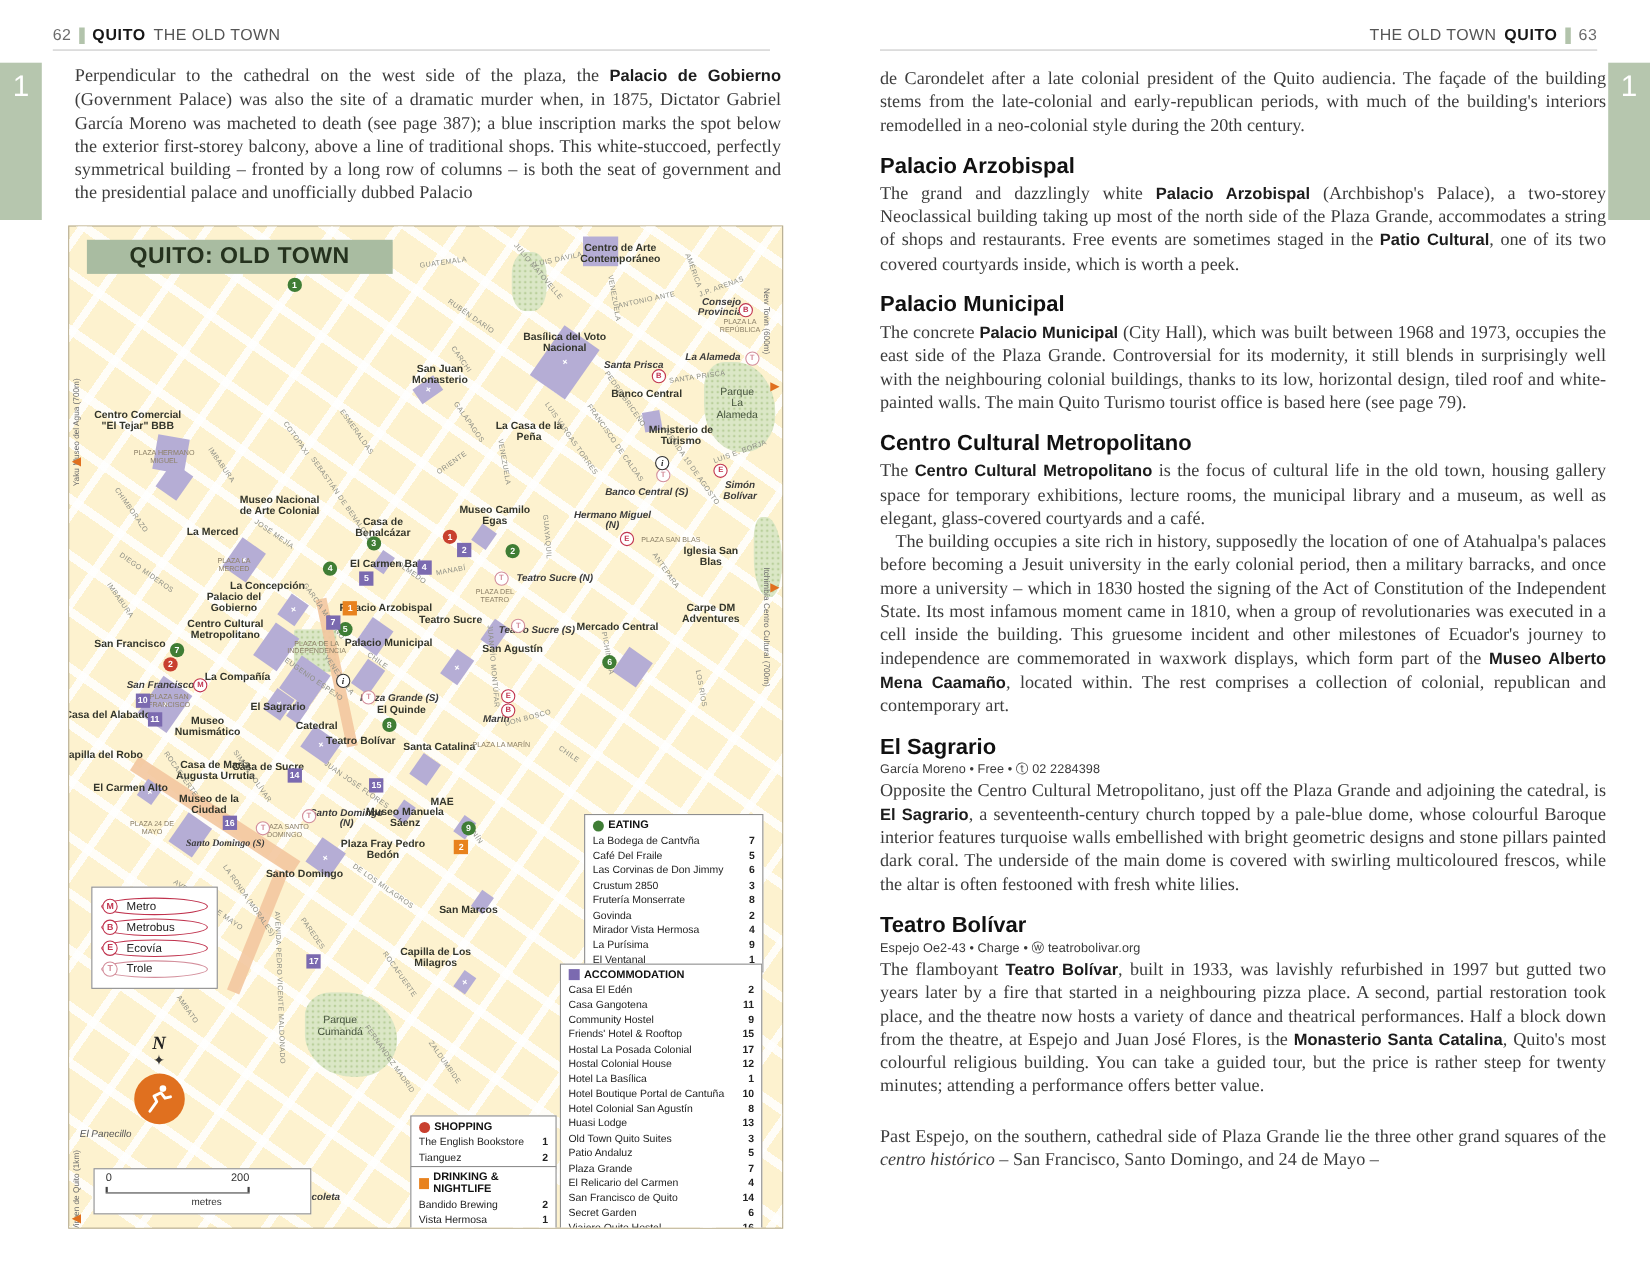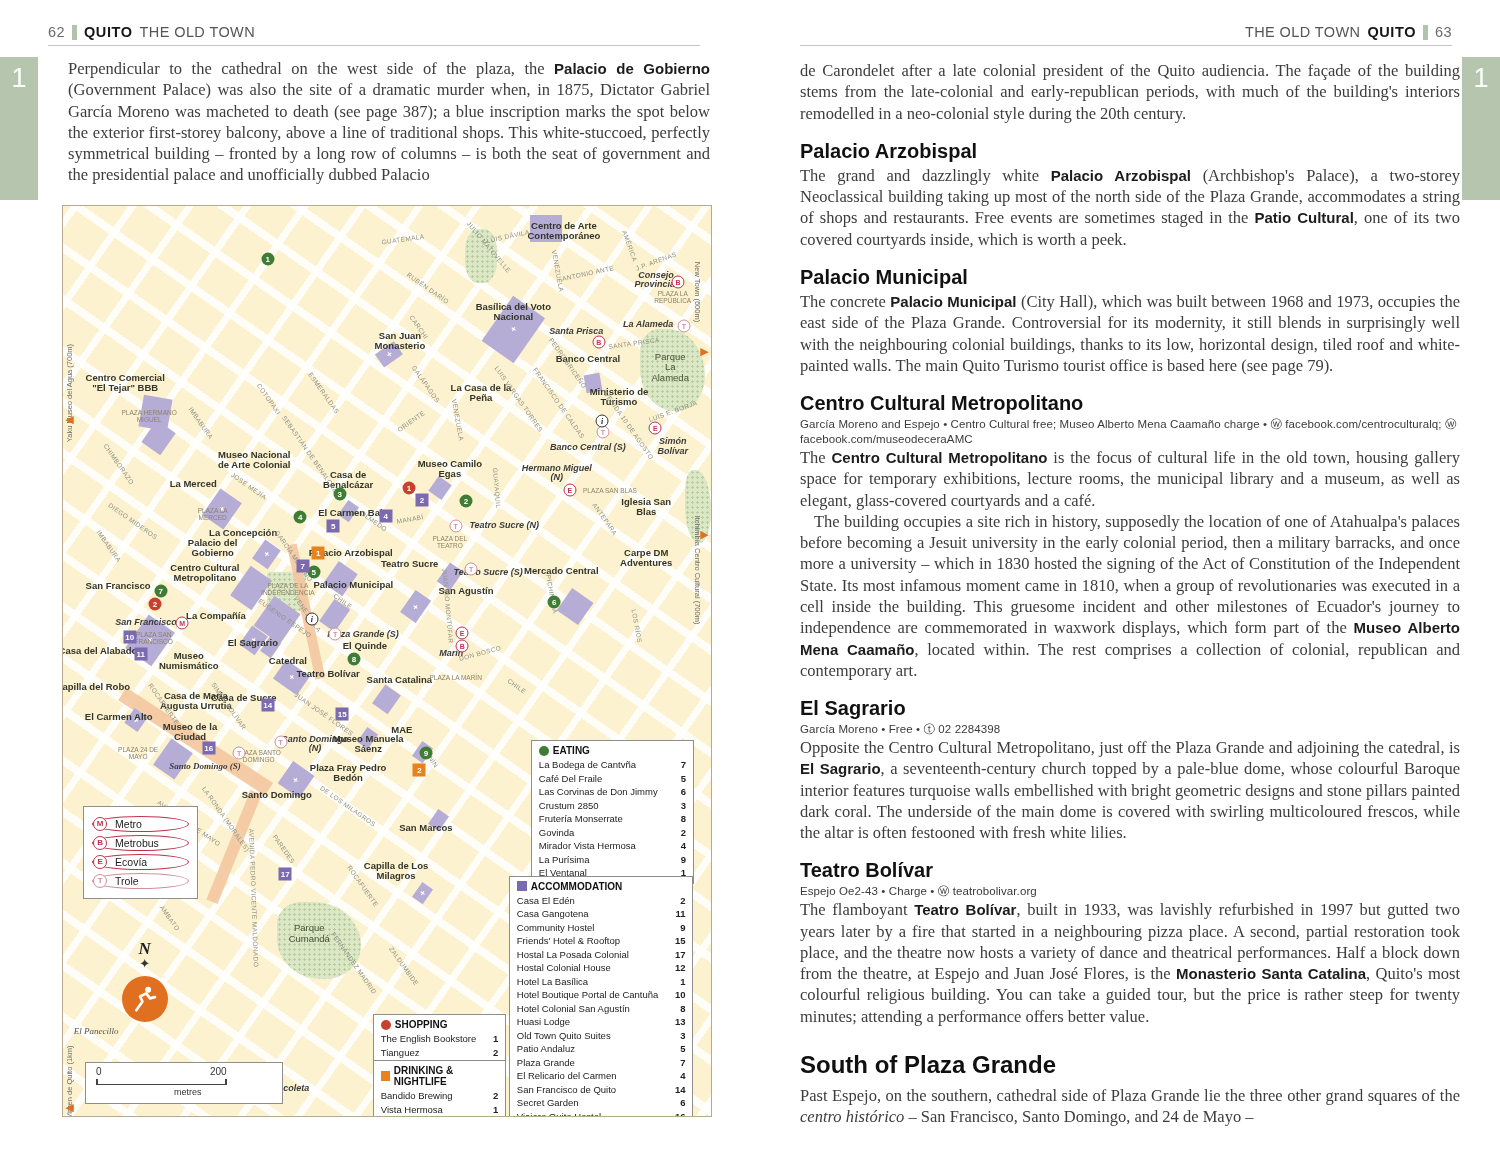--- a/index.html
+++ b/index.html
@@ -159,20 +159,21 @@
       <div class="blk" style="left: 34%; top: 61.5%; width: 4%; height: 3%; transform: rotate(35deg); font-size: 9px;">+</div>
       <div class="blk" style="left: 46%; top: 57.5%; width: 2%; height: 2%; transform: rotate(35deg); font-size: 9px;"></div>
       <div class="blk" style="left: 54.5%; top: 59%; width: 2%; height: 2%; transform: rotate(35deg); font-size: 9px;"></div>
       <div class="blk" style="left: 57%; top: 66.5%; width: 2%; height: 2%; transform: rotate(35deg); font-size: 9px;"></div>
       <div class="blk" style="left: 54.5%; top: 74.5%; width: 2%; height: 2%; transform: rotate(35deg); font-size: 9px;">+</div>
       <div class="blk" style="left: 80.5%; top: 18.5%; width: 2.5%; height: 2%; transform: rotate(-10deg); font-size: 9px;"></div>
       <div class="blk" style="left: 12%; top: 21%; width: 4.5%; height: 3.5%; transform: rotate(10deg); font-size: 9px;"></div>
       <div class="blk" style="left: 13%; top: 24%; width: 3.5%; height: 3%; transform: rotate(35deg); font-size: 9px;"></div>
     </div>
 
+  <div class="map-title">QUITO: OLD TOWN</div>
 
   <div>
       <div class="mlabel k-poi" style="left: 77.3%; top: 2.8%;"><span>Centro de Arte Contemporáneo</span></div>
       <div class="mlabel k-poi" style="left: 69.5%; top: 11.7%;"><span>Basílica del Voto Nacional</span></div>
       <div class="mlabel k-poi" style="left: 52%; top: 14.8%;"><span>San Juan Monasterio</span></div>
       <div class="mlabel k-poi" style="left: 81%; top: 16.8%;"><span>Banco Central</span></div>
       <div class="mlabel k-poi" style="left: 85.8%; top: 21%;"><span>Ministerio de Turismo</span></div>
       <div class="mlabel k-poi" style="left: 9.6%; top: 19.5%;"><span>Centro Comercial "El Tejar" BBB</span></div>
       <div class="mlabel k-poi" style="left: 64.5%; top: 20.5%;"><span>La Casa de la Peña</span></div>
       <div class="mlabel k-poi" style="left: 29.5%; top: 27.9%;"><span>Museo Nacional de Arte Colonial</span></div>
@@ -219,21 +220,21 @@
       <div class="mlabel k-ital" style="left: 68.1%; top: 35.2%;"><span>Teatro Sucre (N)</span></div>
       <div class="mlabel k-ital" style="left: 65.6%; top: 40.3%;"><span>Teatro Sucre (S)</span></div>
       <div class="mlabel k-ital" style="left: 12.8%; top: 45.8%;"><span>San Francisco</span></div>
       <div class="mlabel k-ital" style="left: 59.9%; top: 49.2%;"><span>Marín</span></div>
       <div class="mlabel k-ital" style="left: 46.3%; top: 47.1%;"><span>Plaza Grande (S)</span></div>
       <div class="mlabel k-ital" style="left: 21.9%; top: 61.6%; font-family: Liberation Serif, serif;"><span>Santo Domingo (S)</span></div>
       <div class="mlabel k-ital" style="left: 38.9%; top: 59.1%;"><span>Santo Domingo (N)</span></div>
       <div class="mlabel k-ital" style="left: 34.1%; top: 97%;"><span>La Recoleta</span></div>
       <div class="mlabel k-park" style="left: 93.7%; top: 17.8%;"><span>Parque La Alameda</span></div>
       <div class="mlabel k-park" style="left: 38%; top: 79.9%; text-align: center;"><span>Parque Cumandá</span></div>
-      <div class="mlabel k-area" style="left: 5.1%; top: 90.7%; font-family: Liberation Serif, serif;"><span>El Panecillo</span></div>
+      <div class="mlabel k-area" style="left: 5.1%; top: 90.7%;"><span>El Panecillo</span></div>
       <div class="mlabel k-plaza" style="left: 94.1%; top: 10%;"><span>PLAZA LA REPÚBLICA</span></div>
       <div class="mlabel k-plaza" style="left: 13.3%; top: 23.1%;"><span>PLAZA HERMANO MIGUEL</span></div>
       <div class="mlabel k-plaza" style="left: 23.1%; top: 33.8%;"><span>PLAZA LA MERCED</span></div>
       <div class="mlabel k-plaza" style="left: 59.7%; top: 36.9%;"><span>PLAZA DEL TEATRO</span></div>
       <div class="mlabel k-plaza" style="left: 84.4%; top: 31.3%;"><span>PLAZA SAN BLAS</span></div>
       <div class="mlabel k-plaza" style="left: 34.7%; top: 42.1%;"><span>PLAZA DE LA INDEPENDENCIA</span></div>
       <div class="mlabel k-plaza" style="left: 14%; top: 47.5%;"><span>PLAZA SAN FRANCISCO</span></div>
       <div class="mlabel k-plaza" style="left: 60.6%; top: 51.9%;"><span>PLAZA LA MARÍN</span></div>
       <div class="mlabel k-plaza" style="left: 11.6%; top: 60.1%;"><span>PLAZA 24 DE MAYO</span></div>
       <div class="mlabel k-plaza" style="left: 30.2%; top: 60.4%;"><span>PLAZA SANTO DOMINGO</span></div>
@@ -636,34 +637,32 @@
     <p class="btxt"><span>The grand and dazzlingly white </span><span class="b">Palacio Arzobispal</span><span> (Archbishop's Palace), a two-storey Neoclassical building taking up most of the north side of the Plaza Grande, accommodates a string of shops and restaurants. Free events are sometimes staged in the </span><span class="b">Patio Cultural</span><span>, one of its two covered courtyards inside, which is worth a peek.</span></p>
   </div>
 
   <div class="sec">
     <h3>Palacio Municipal</h3>
     <p class="btxt"><span>The concrete </span><span class="b">Palacio Municipal</span><span> (City Hall), which was built between 1968 and 1973, occupies the east side of the Plaza Grande. Controversial for its modernity, it still blends in surprisingly well with the neighbouring colonial buildings, thanks to its low, horizontal design, tiled roof and white-painted walls. The main Quito Turismo tourist office is based here (see page 79).</span></p>
   </div>
 
   <div class="sec">
     <h3>Centro Cultural Metropolitano</h3>
-    <p class="meta">García Moreno and Espejo • Centro Cultural free; Museo Alberto Mena Caamaño charge • ⓦ facebook.com/centroculturalq; ⓦ facebook.com/museodeceraAMC</p>
     <p class="btxt"><span>The </span><span class="b">Centro Cultural Metropolitano</span><span> is the focus of cultural life in the old town, housing gallery space for temporary exhibitions, lecture rooms, the municipal library and a museum, as well as elegant, glass-covered courtyards and a café.</span></p>
     <p class="btxt indent"><span>The building occupies a site rich in history, supposedly the location of one of Atahualpa's palaces before becoming a Jesuit university in the early colonial period, then a military barracks, and once more a university – which in 1830 hosted the signing of the Act of Constitution of the Independent State. Its most infamous moment came in 1810, when a group of revolutionaries was executed in a cell inside the building. This gruesome incident and other milestones of Ecuador's journey to independence are commemorated in waxwork displays, which form part of the </span><span class="b">Museo Alberto Mena Caamaño</span><span>, located within. The rest comprises a collection of colonial, republican and contemporary art.</span></p>
   </div>
 
   <div class="sec">
     <h3>El Sagrario</h3>
     <p class="meta">García Moreno • Free • ⓣ 02 2284398</p>
     <p class="btxt"><span>Opposite the Centro Cultural Metropolitano, just off the Plaza Grande and adjoining the catedral, is </span><span class="b">El Sagrario</span><span>, a seventeenth-century church topped by a pale-blue dome, whose colourful Baroque interior features turquoise walls embellished with bright geometric designs and stone pillars painted dark coral. The underside of the main dome is covered with swirling multicoloured frescos, while the altar is often festooned with fresh white lilies.</span></p>
   </div>
 
   <div class="sec">
     <h3>Teatro Bolívar</h3>
     <p class="meta">Espejo Oe2-43 • Charge • ⓦ teatrobolivar.org</p>
     <p class="btxt"><span>The flamboyant </span><span class="b">Teatro Bolívar</span><span>, built in 1933, was lavishly refurbished in 1997 but gutted two years later by a fire that started in a neighbouring pizza place. A second, partial restoration took place, and the theatre now hosts a variety of dance and theatrical performances. Half a block down from the theatre, at Espejo and Juan José Flores, is the </span><span class="b">Monasterio Santa Catalina</span><span>, Quito's most colourful religious building. You can take a guided tour, but the price is rather steep for twenty minutes; attending a performance offers better value.</span></p>
   </div>
 
   <div class="bigsec">
-    <h2>South of Plaza Grande</h2>
     <p class="btxt"><span>Past Espejo, on the southern, cathedral side of Plaza Grande lie the three other grand squares of the </span><span class="i">centro histórico</span><span> – San Francisco, Santo Domingo, and 24 de Mayo –</span></p>
   </div>
 </div>
 
 </body></html>

